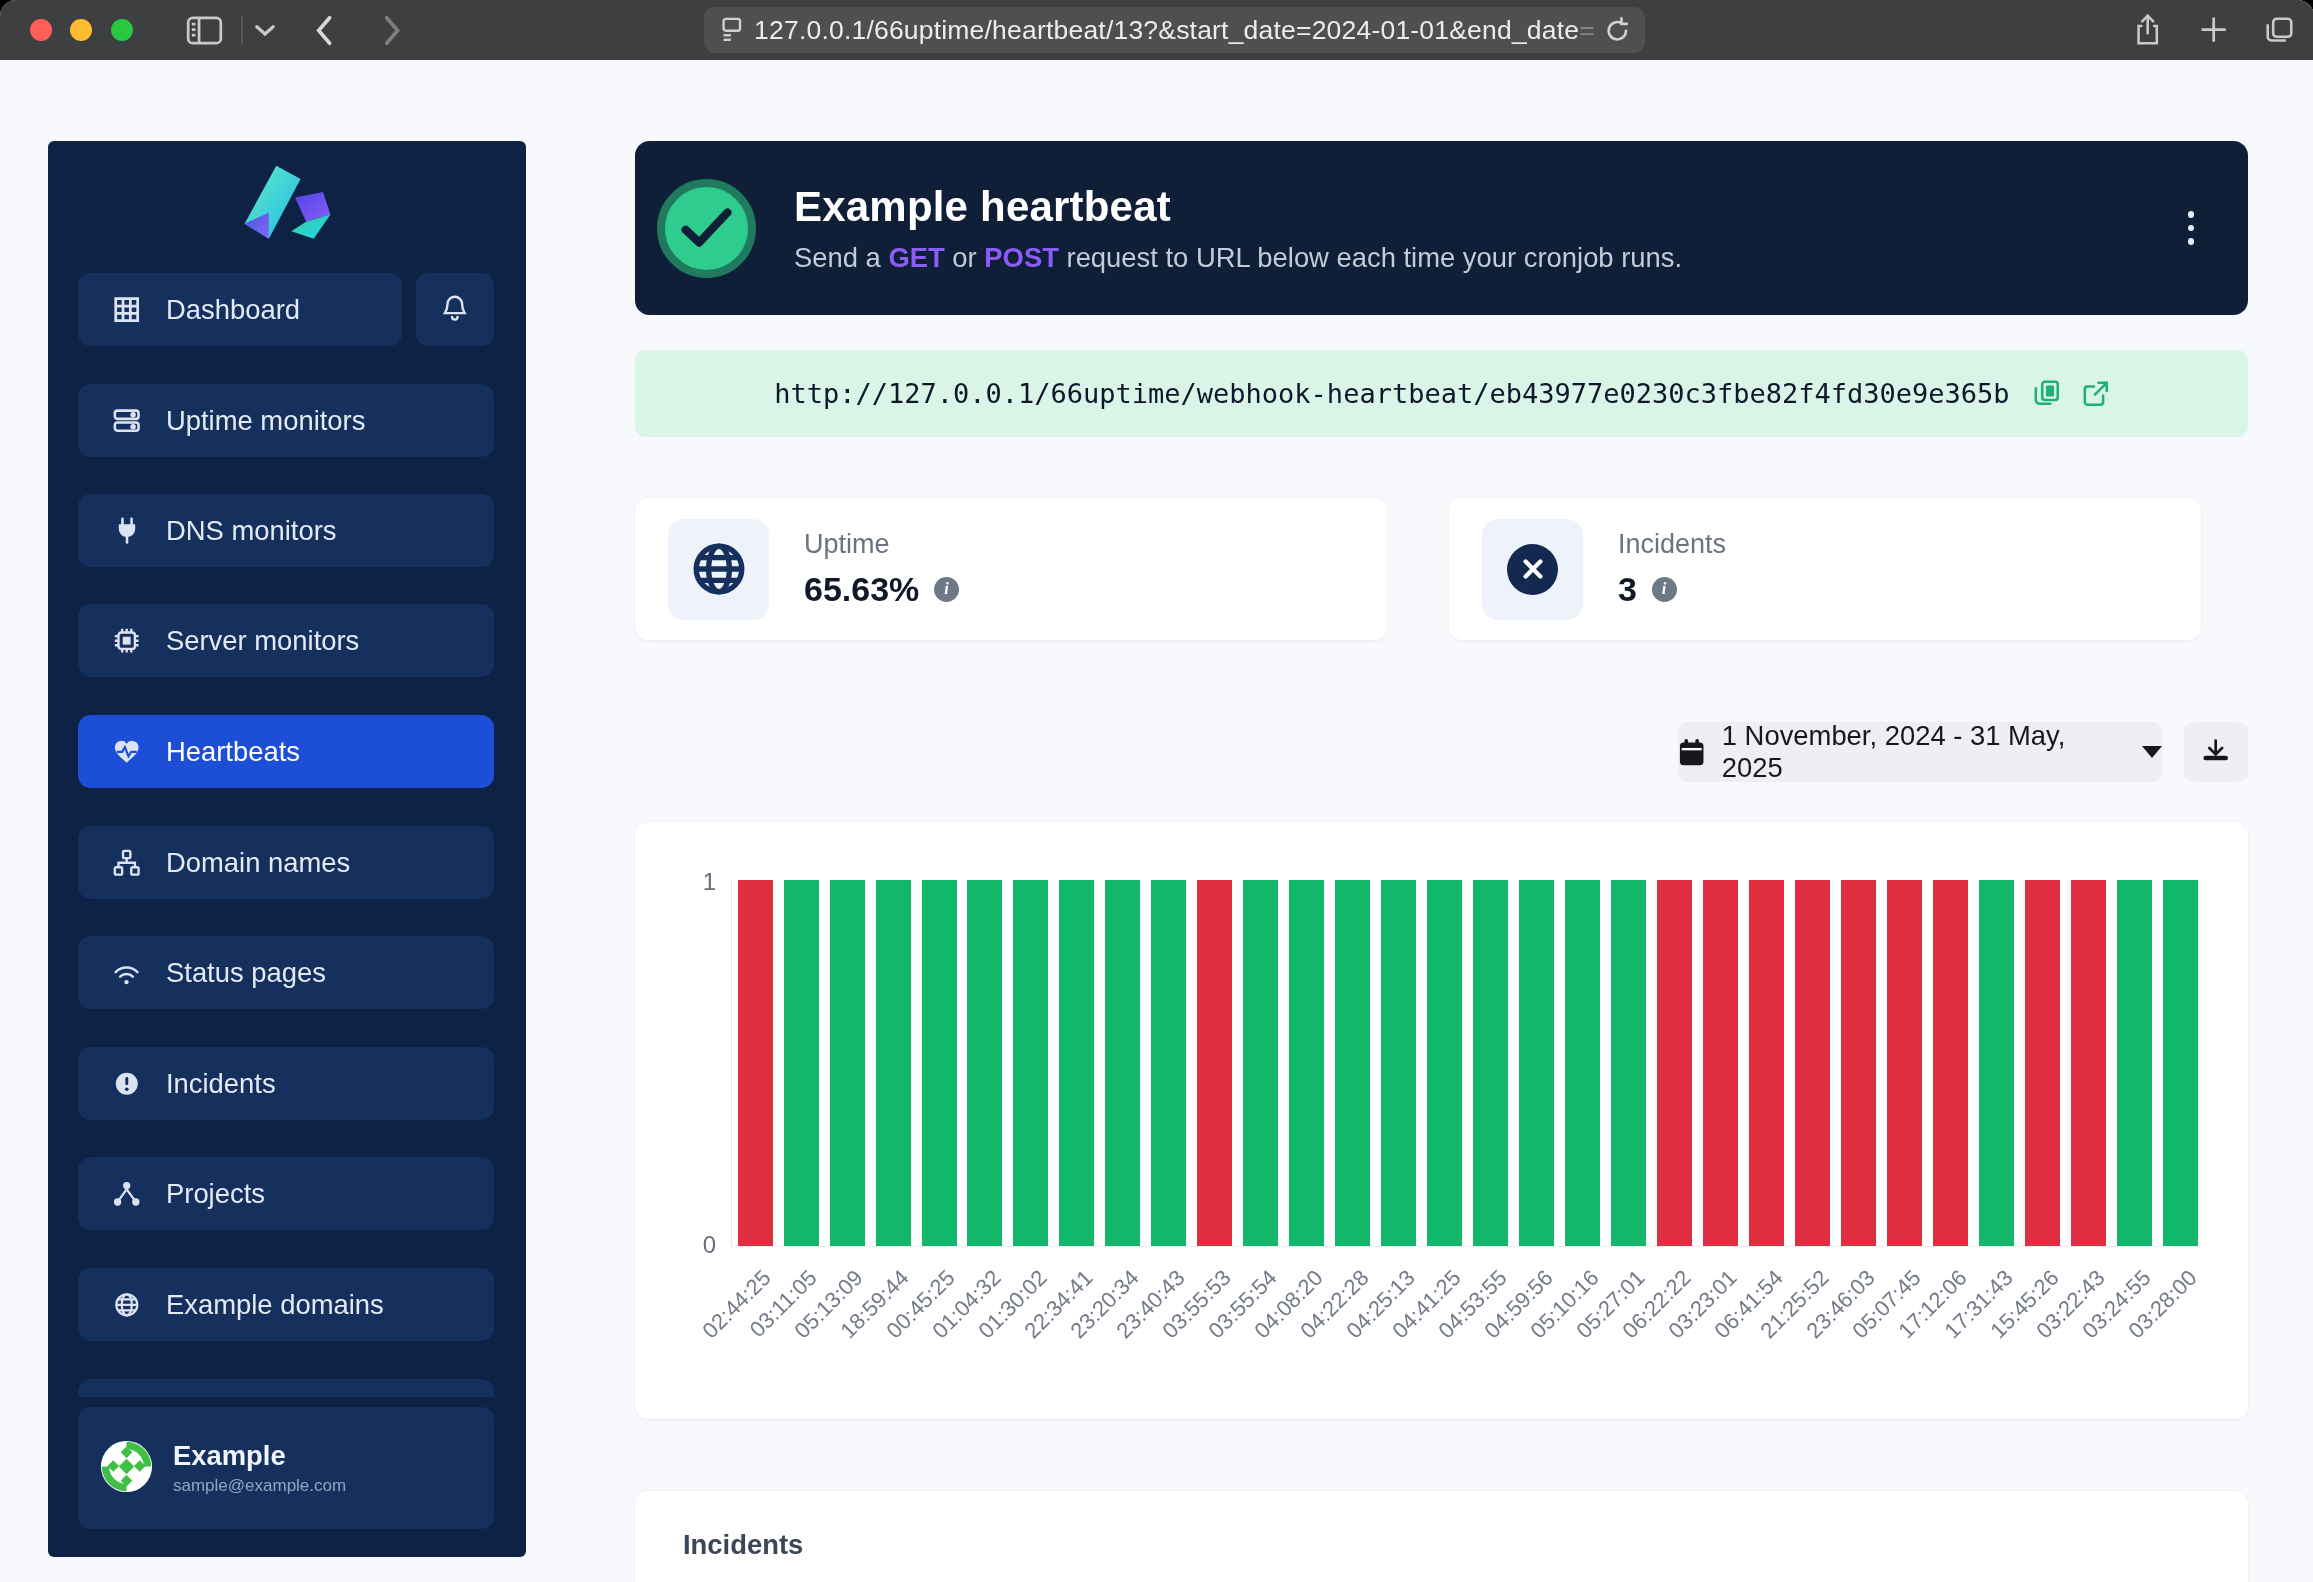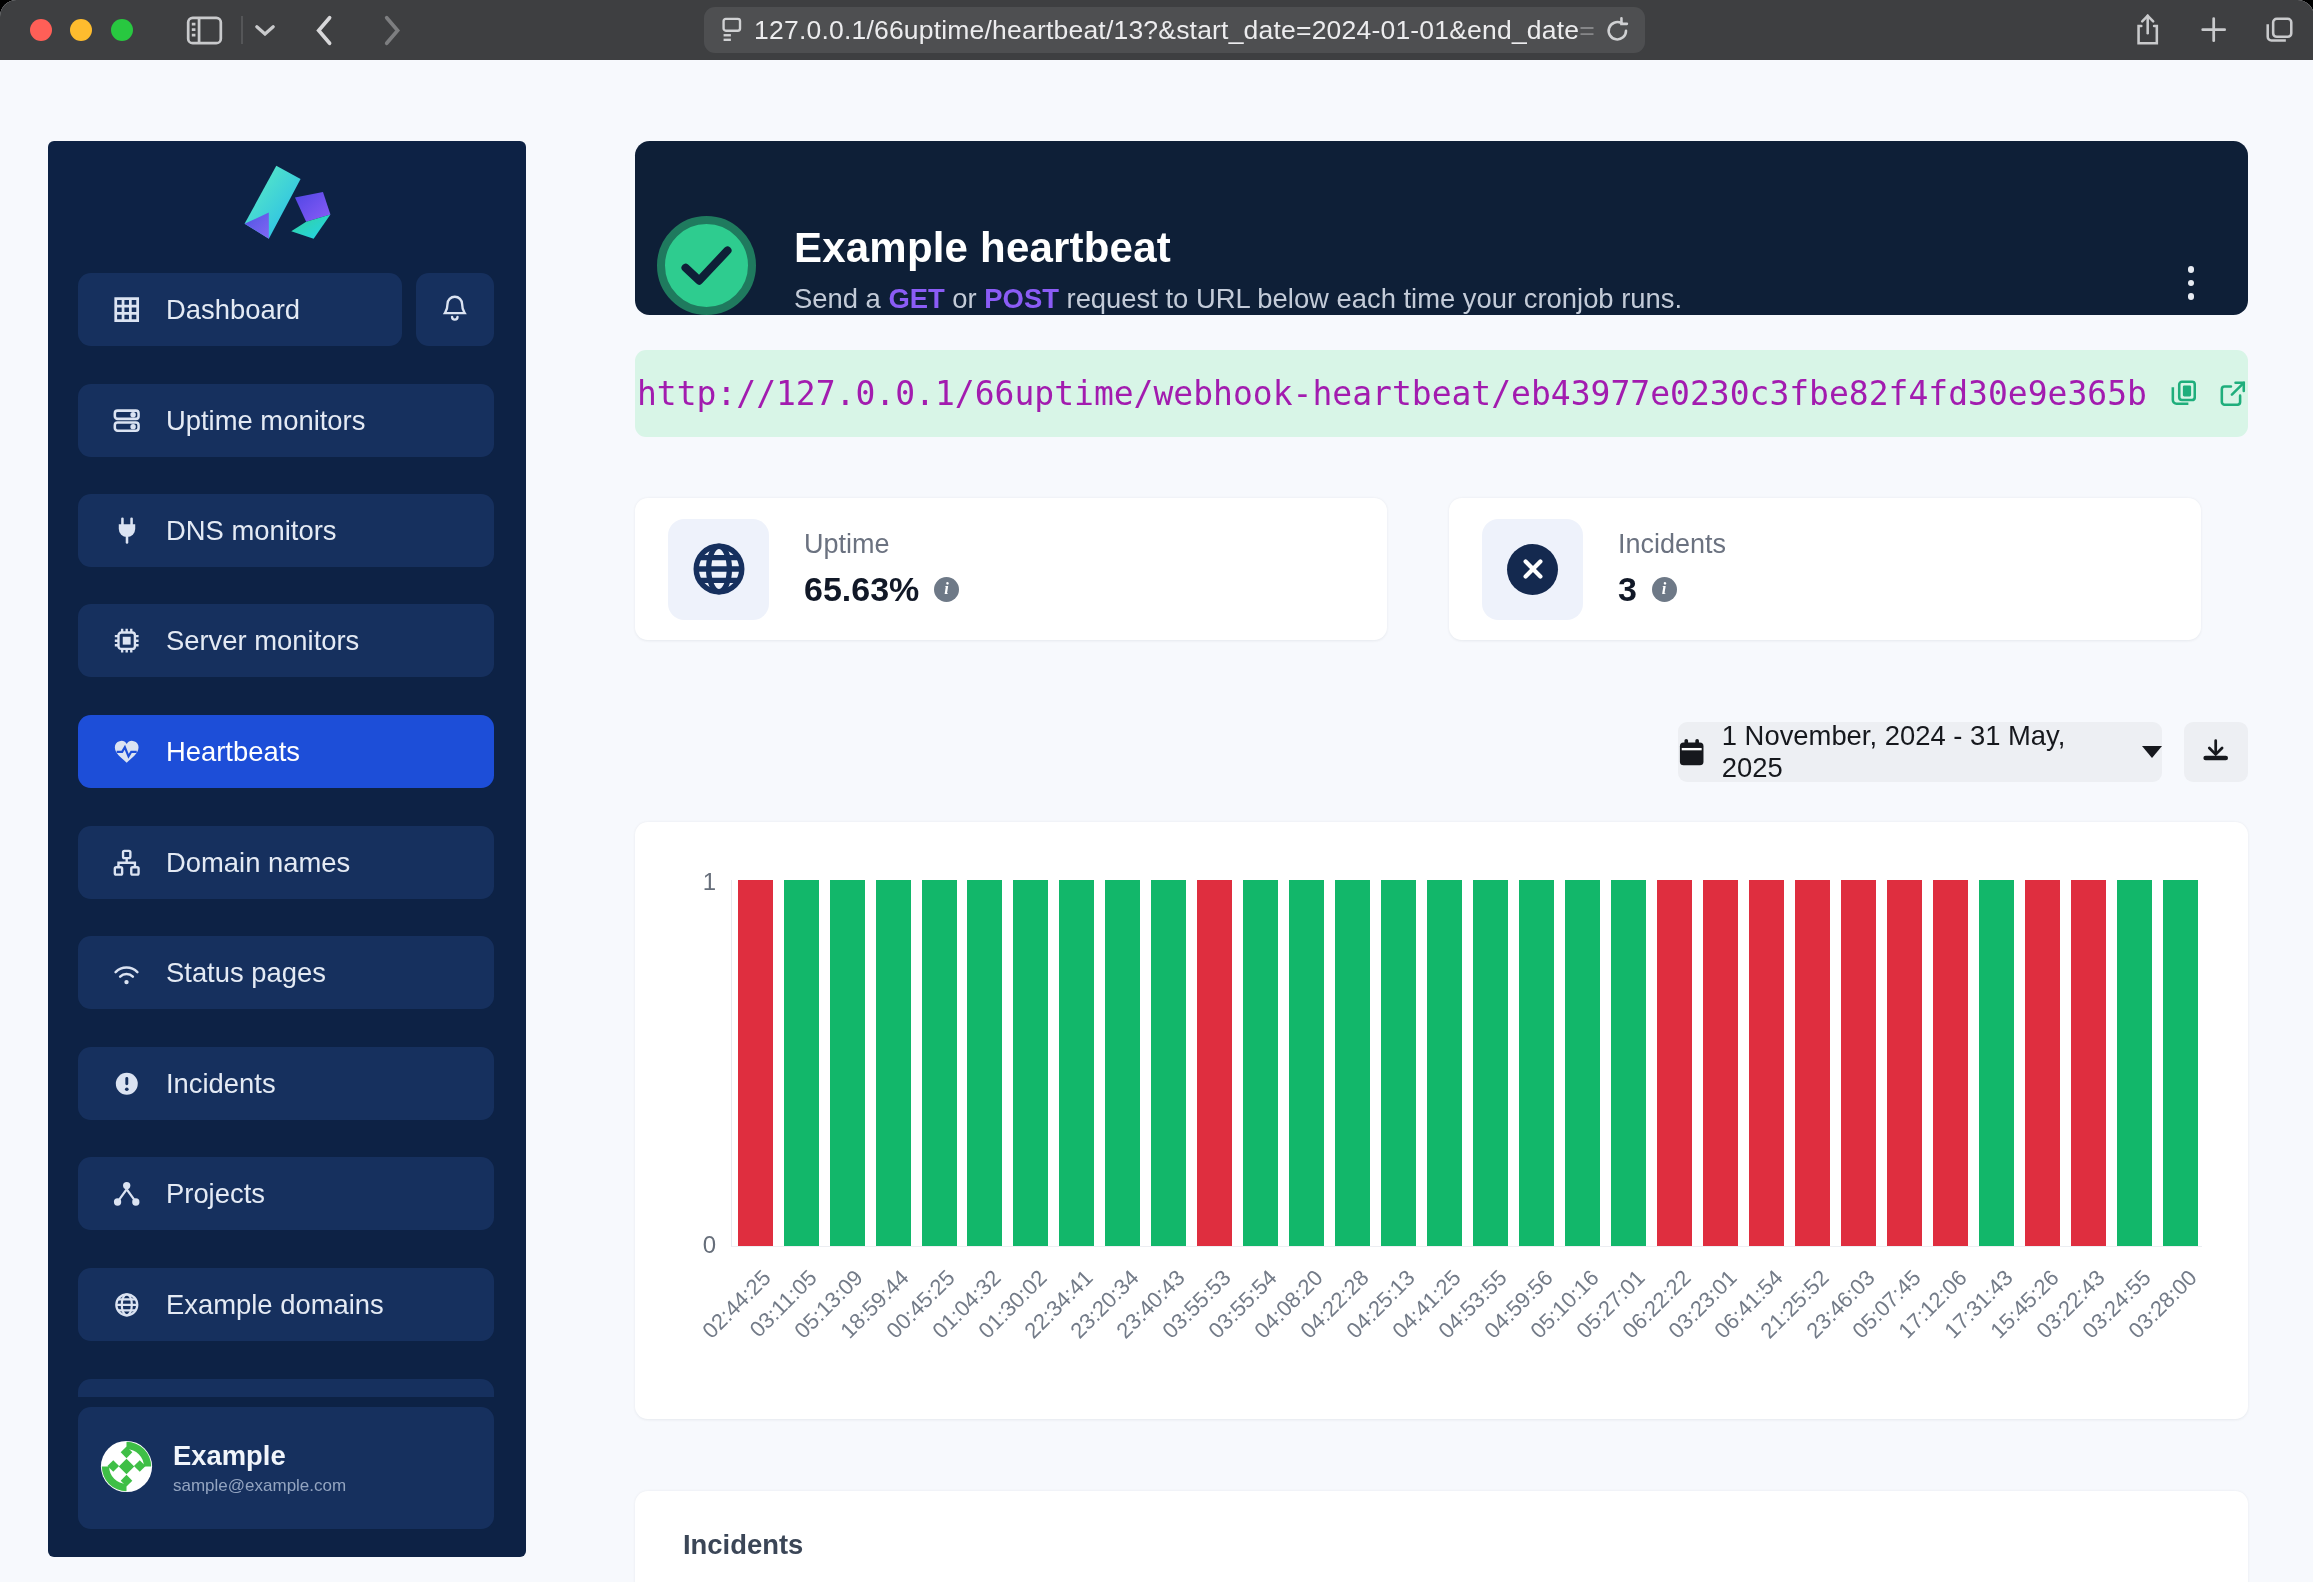--- a/index.html
+++ b/index.html
@@ -42,34 +42,34 @@
               display:flex; align-items:center; justify-content:center; color:#dbe3f2; cursor:pointer; }
   .nav-partial { position:absolute; left:30px; width:416px; height:18.3px; background:#16305e;
                  border-radius:12.8px 12.8px 0 0; top:1238px; }
   .user-card { position:absolute; left:30px; top:1266px; width:416px; height:122px; background:#16305e;
                border-radius:12.8px; display:flex; align-items:center; padding:0 22px; gap:20px; cursor:pointer; }
   .user-name { color:#f1f5fb; font-size:27.4px; font-weight:700; }
   .user-email { color:#93a4c0; font-size:17px; margin-top:3.7px; }
 
   
   .hero { position:absolute; left:635px; top:81px; width:1613px; height:174px; background:#0e1f37;
-          border-radius:14.6px; display:flex; align-items:flex-end; padding:0 37px 0 22px; }
+          border-radius:14.6px; display:flex; align-items:center; padding:0 37px 0 22px; }
   .check-circle { width:99px; height:99px; border-radius:50%; background:#2ecc8f;
                   border:8.2px solid #1f7a5e; display:flex; align-items:center; justify-content:center; flex:none; }
   .hero-text { margin-left:38px; flex:1; }
   .hero-title { color:#fff; font-size:42px; font-weight:700; letter-spacing:0.2px; }
   .hero-sub { color:#c3cbd8; font-size:27.4px; margin-top:11px; }
   .hero-sub b { color:#8b5cf6; }
   .kebab { width:40px; height:64px; display:flex; flex-direction:column; align-items:center;
            justify-content:center; gap:7.3px; cursor:pointer; }
   .kebab i { width:6.4px; height:6.4px; border-radius:50%; background:#e7ebf2; }
 
   .webhook { position:absolute; left:635px; top:290px; width:1613px; height:87px; background:#d8f5e7;
              border-radius:11px; display:flex; align-items:center; justify-content:center; gap:24px; }
-  .webhook-url { font-family:"DejaVu Sans Mono", monospace; font-size:33px; color:#a21caf; cursor:pointer; }
+  .webhook-url { font-family:"DejaVu Sans Mono", monospace; font-size:27px; color:#0f172a; cursor:pointer; }
   .wh-ico { color:#1fae7c; cursor:pointer; display:flex; }
 
   .stat-card { position:absolute; top:438px; height:142px; width:752px; background:#fff; border-radius:12.8px;
                box-shadow:0 0.9px 2.7px rgba(15,23,42,.07); display:flex; align-items:center; padding:0 33px; gap:35px; }
   .stat-tile { width:101px; height:101px; border-radius:16.4px; background:#eef2fb; display:flex;
                align-items:center; justify-content:center; flex:none; }
   .stat-label { color:#6b7280; font-size:27px; }
   .stat-value-row { display:flex; align-items:center; gap:14.6px; margin-top:9.1px; }
   .stat-value { color:#111827; font-size:34px; font-weight:700; }
   .info-dot { width:25px; height:25px; border-radius:50%; background:#6e7987; color:#fff; font-size:16.4px;

